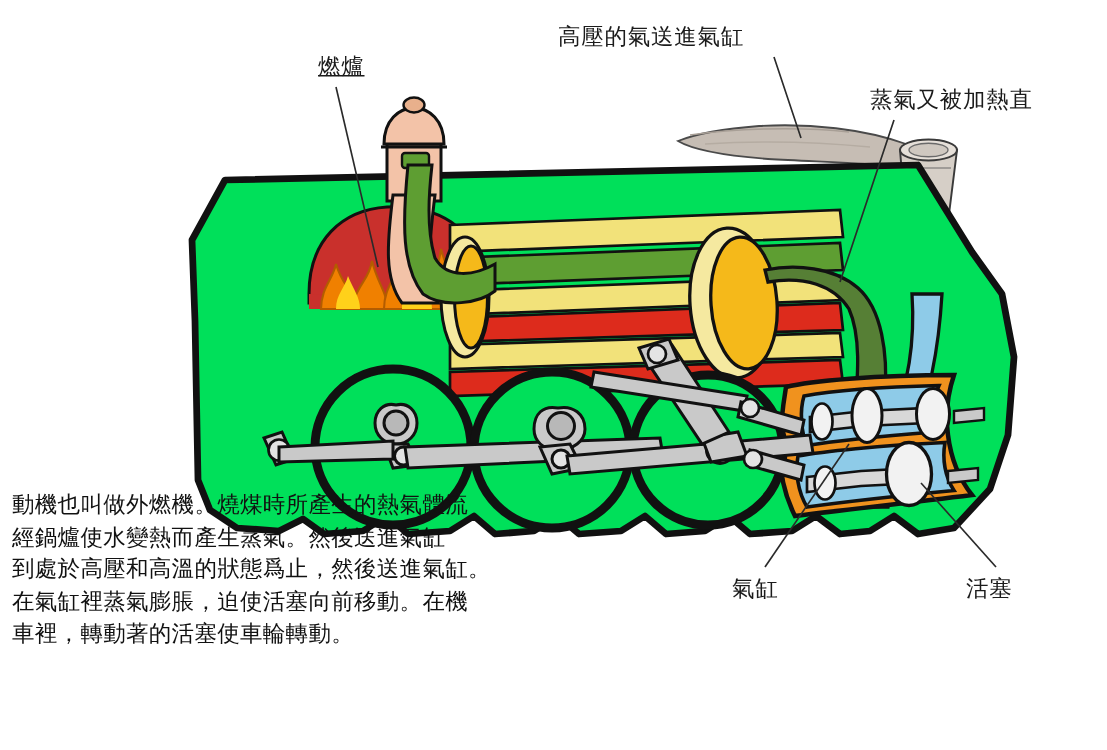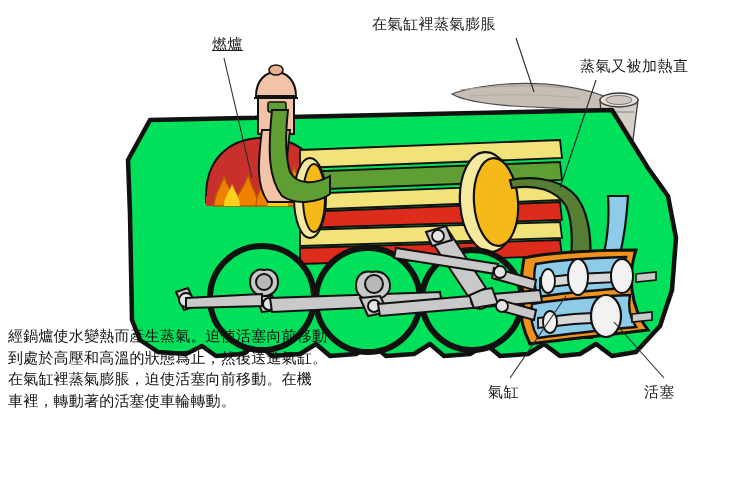--- a/index.html
+++ b/index.html
@@ -224,27 +224,28 @@
     <g stroke="#2a2a2a" stroke-width="1.1" fill="none">
       <line x1="224" y1="58" x2="252" y2="178"></line>
       <line x1="516" y1="38" x2="534" y2="92"></line>
       <line x1="596" y1="80" x2="560" y2="188"></line>
       <line x1="510" y1="378" x2="566" y2="296"></line>
       <line x1="664" y1="378" x2="614" y2="322"></line>
     </g>
   </svg>
 
   <div class="lbl" id="lbl-firebox">燃爐</div>
-  <div class="lbl" id="lbl-steam">在氣缸裡蒸氣膨脹</div>
+  <div class="lbl" id="lbl-steam">高壓的氣送進氣缸</div>
   <div class="lbl" id="lbl-highp">蒸氣又被加熱直</div>
   <div class="lbl" id="lbl-cyl">氣缸</div>
   <div class="lbl" id="lbl-piston">活塞</div>
 
   <div id="caption">
     <div class="cbody">
-      <div>經鍋爐使水變熱而產生蒸氣。迫使活塞向前移動</div>
+      <div>動機也叫做外燃機。燒煤時所產生的熱氣體流</div>
+      <div>經鍋爐使水變熱而產生蒸氣。然後送進氣缸</div>
       <div>到處於高壓和高溫的狀態爲止，然後送進氣缸。</div>
       <div>在氣缸裡蒸氣膨脹，迫使活塞向前移動。在機</div>
       <div>車裡，轉動著的活塞使車輪轉動。</div>
     </div>
   </div>
 
 </div>
 
 </body></html>

